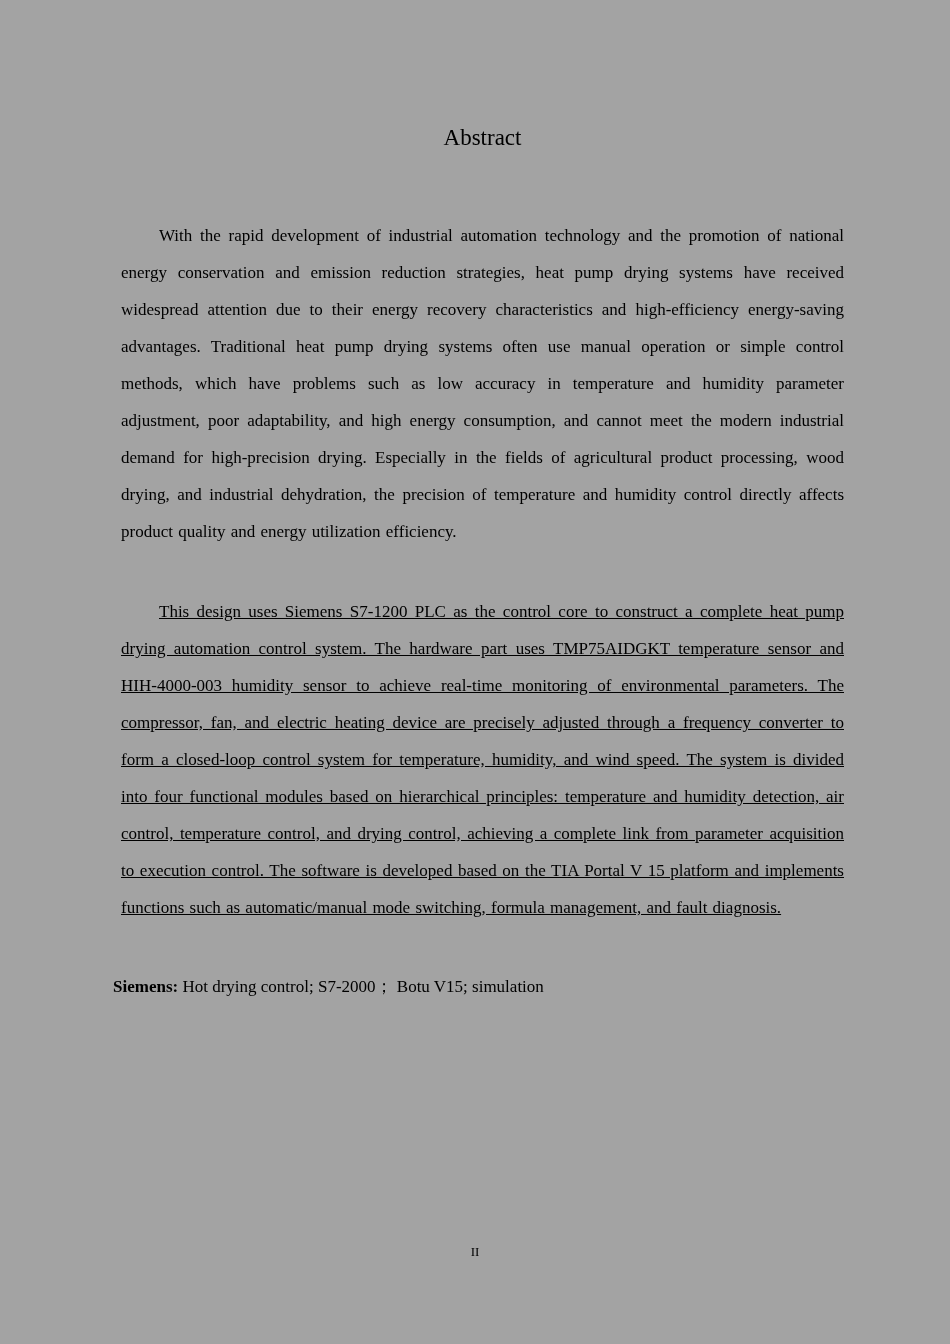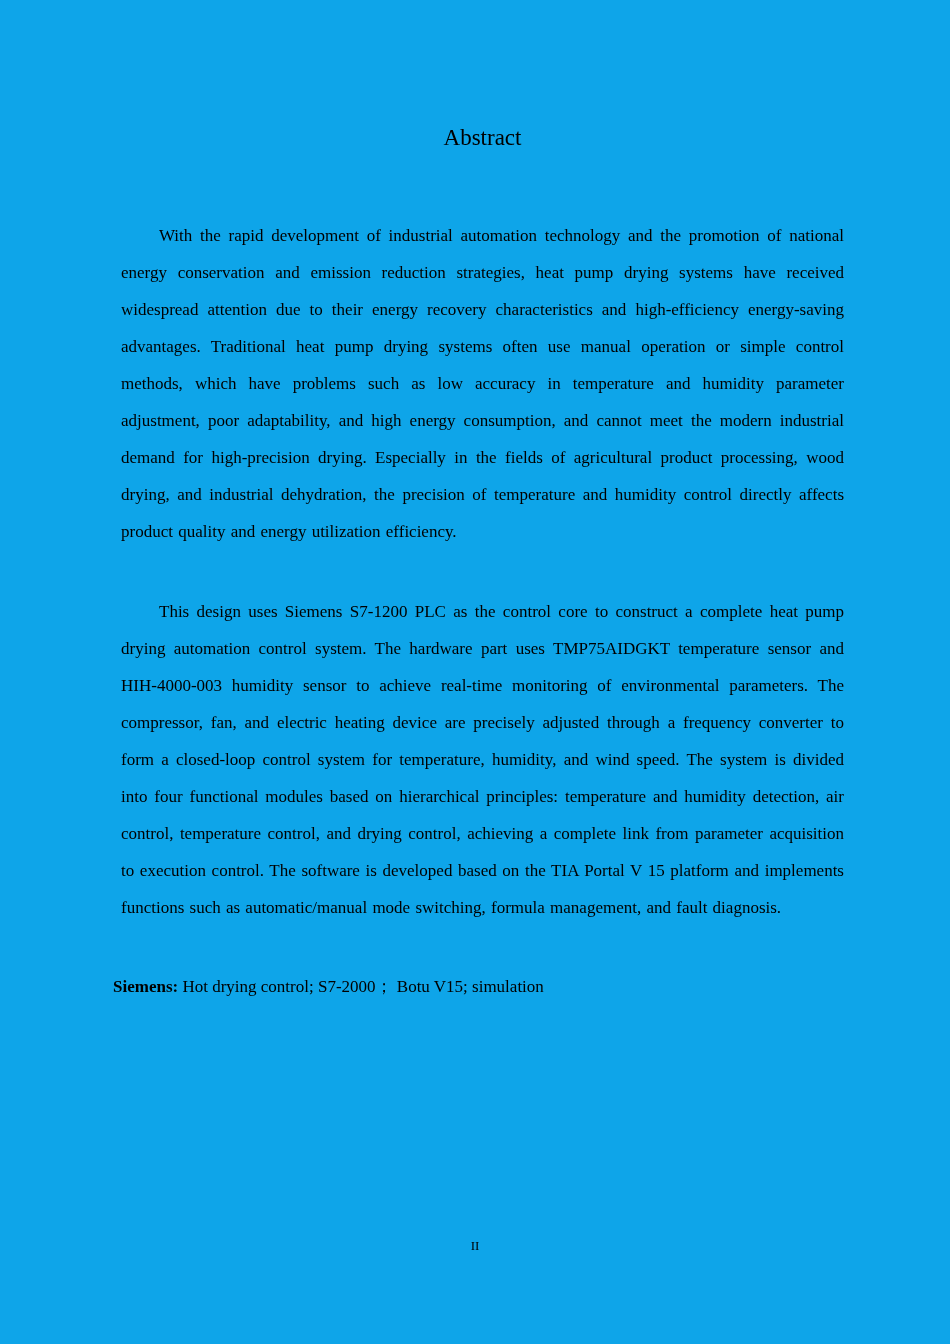--- a/index.html
+++ b/index.html
@@ -5,21 +5,21 @@
   html, body {
     margin: 0;
     padding: 0;
     background: #ffffff;
   }
   .page {
     position: relative;
     width: 950px;
     height: 1344px;
     margin: 0 auto;
-    background: #0ea5e9;
+    background: #a3a3a3;
     color: #000000;
     box-sizing: border-box;
     padding: 0 98px 0 113px;
     font-family: "Liberation Serif", "DejaVu Serif", serif;
     overflow: hidden;
   }
   .doc-title {
     margin: 0;
     padding-top: 123px;
     font-size: 23px;
@@ -33,35 +33,36 @@
     line-height: 37px;
     text-align: justify;
     text-indent: 38px;
     word-spacing: 1px;
   }
   .body-para.first {
     margin-top: 64px;
   }
   .body-para.second {
     margin-top: 43px;
+    text-decoration: underline;
   }
   .keywords-line {
     margin: 42px 0 0 0;
     font-size: 17px;
     line-height: 37px;
     text-align: left;
   }
   .kw-label {
     font-weight: bold;
   }
   .page-footer {
     position: absolute;
     left: 0;
     right: 0;
-    bottom: 90px;
+    bottom: 84px;
     text-align: center;
     font-size: 13px;
     line-height: 16px;
     color: #000000;
   }
 </style>
 </head>
 <body>
 
 <div class="page">

